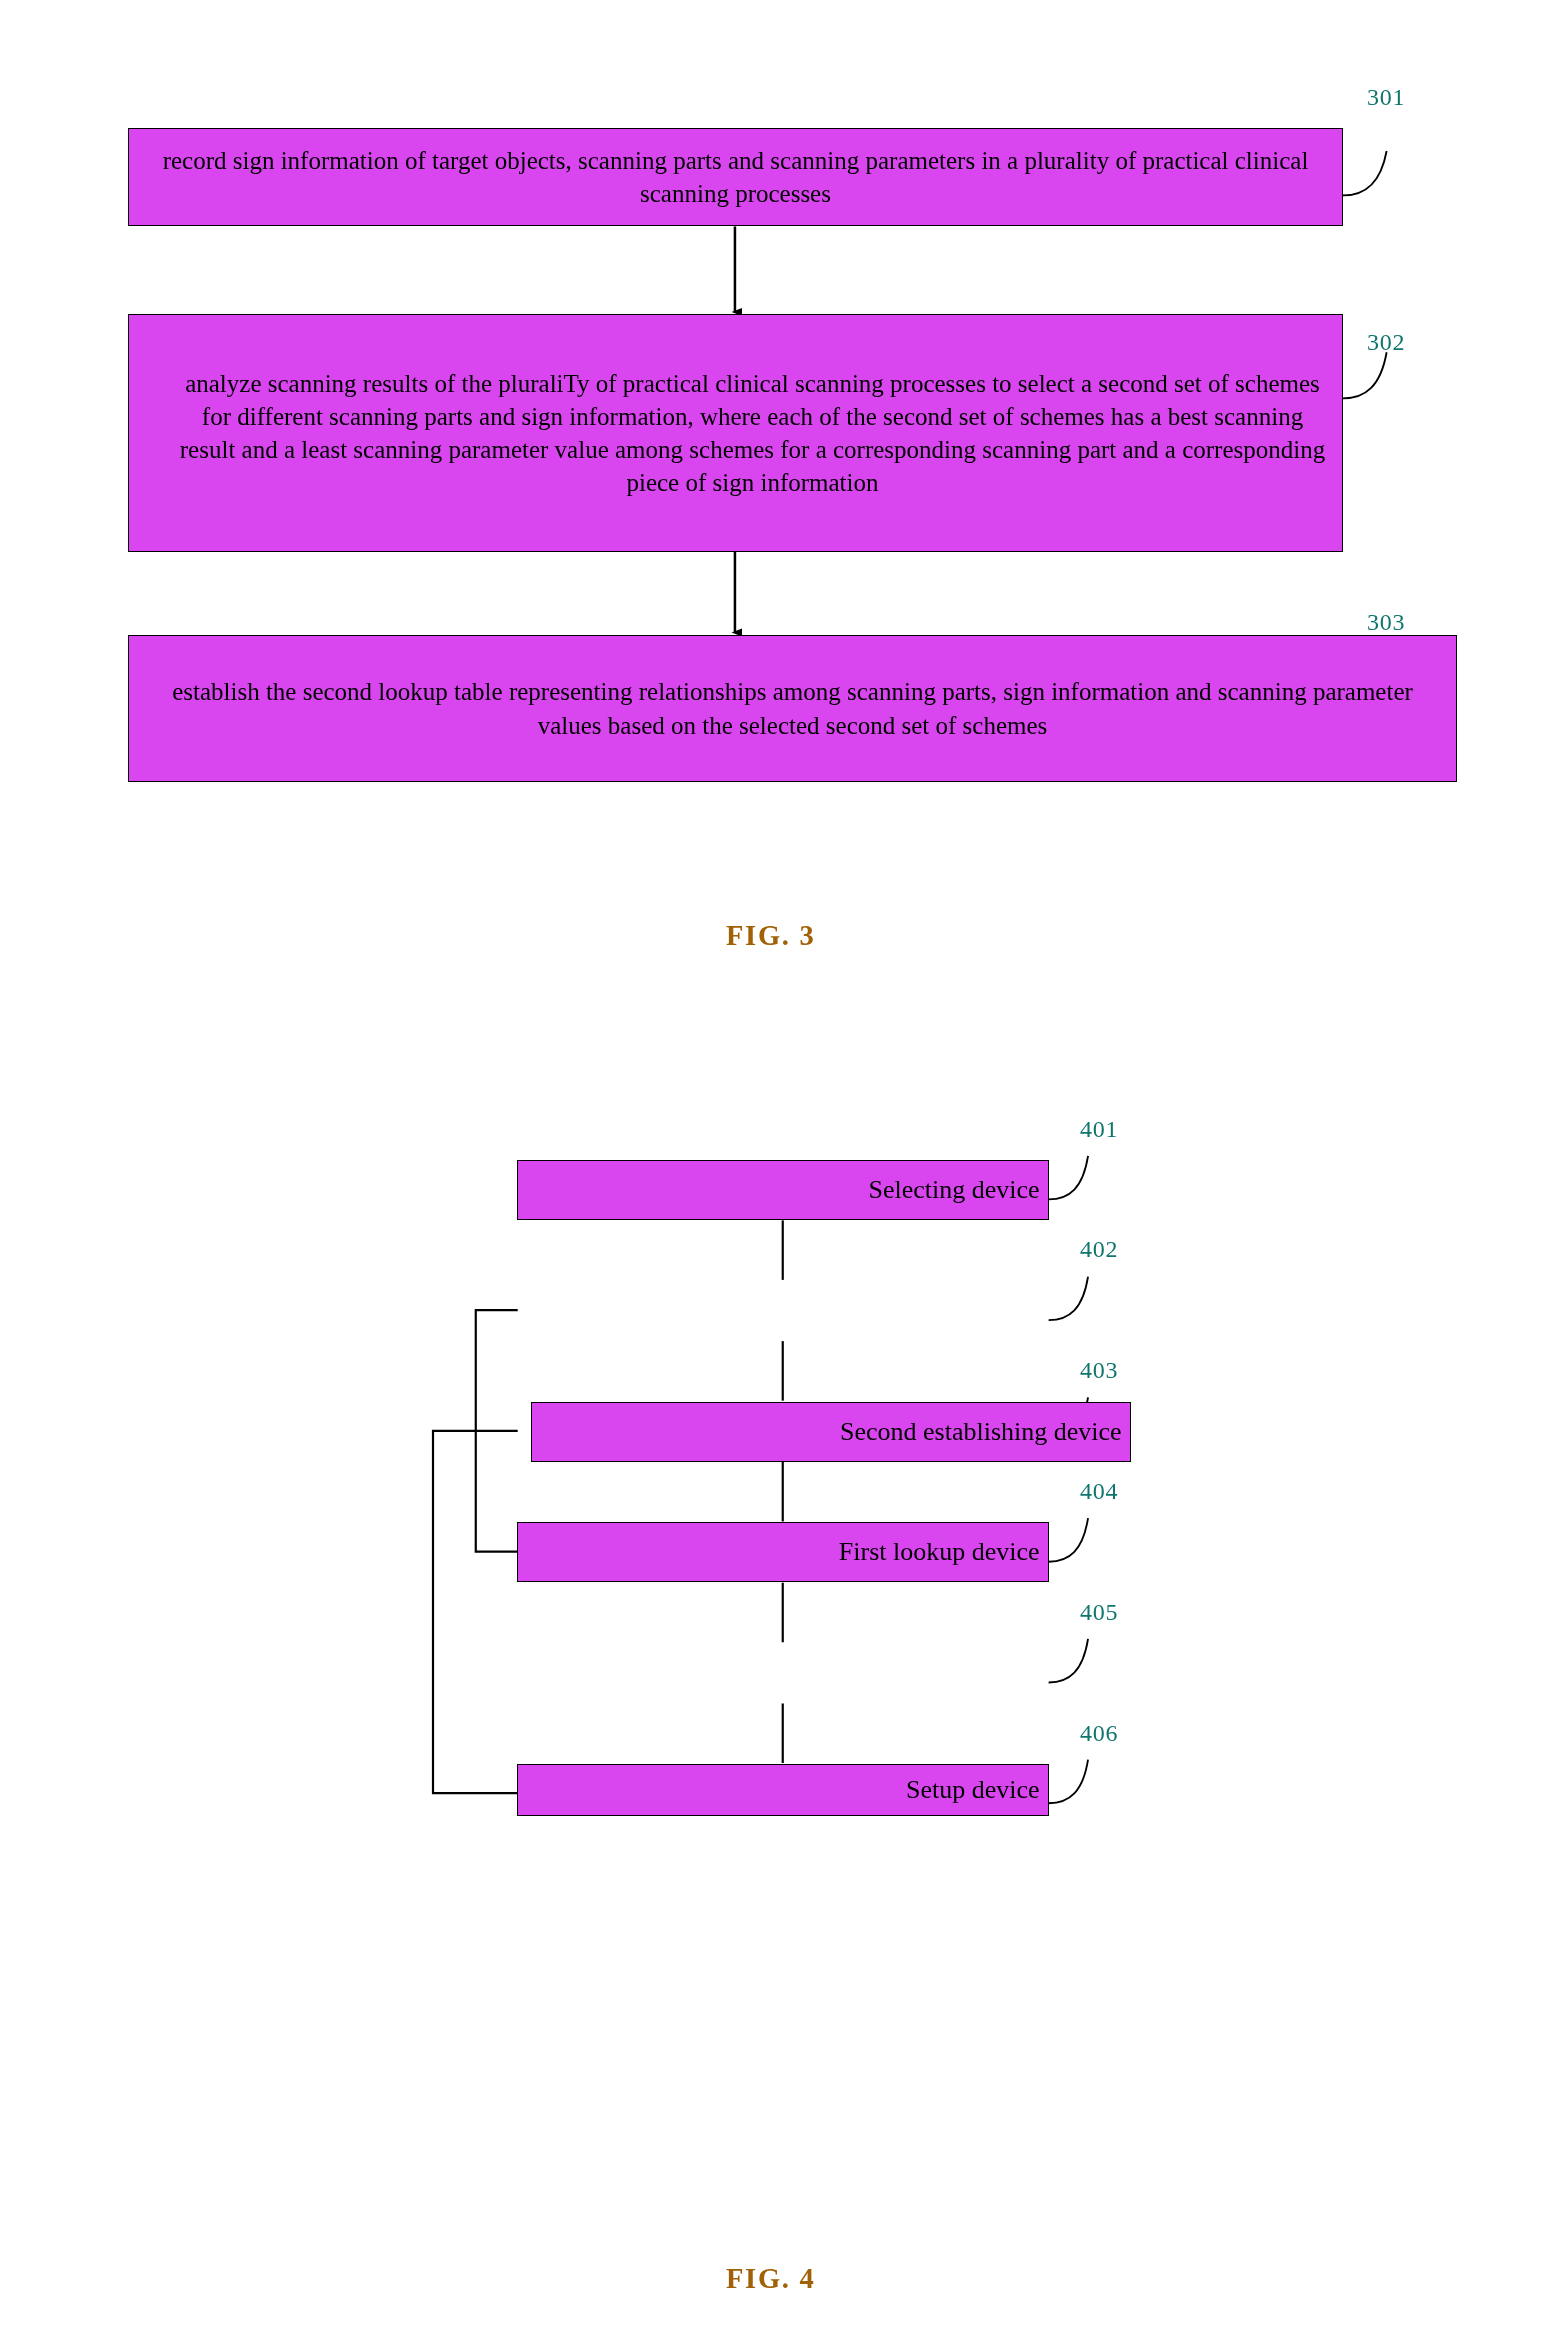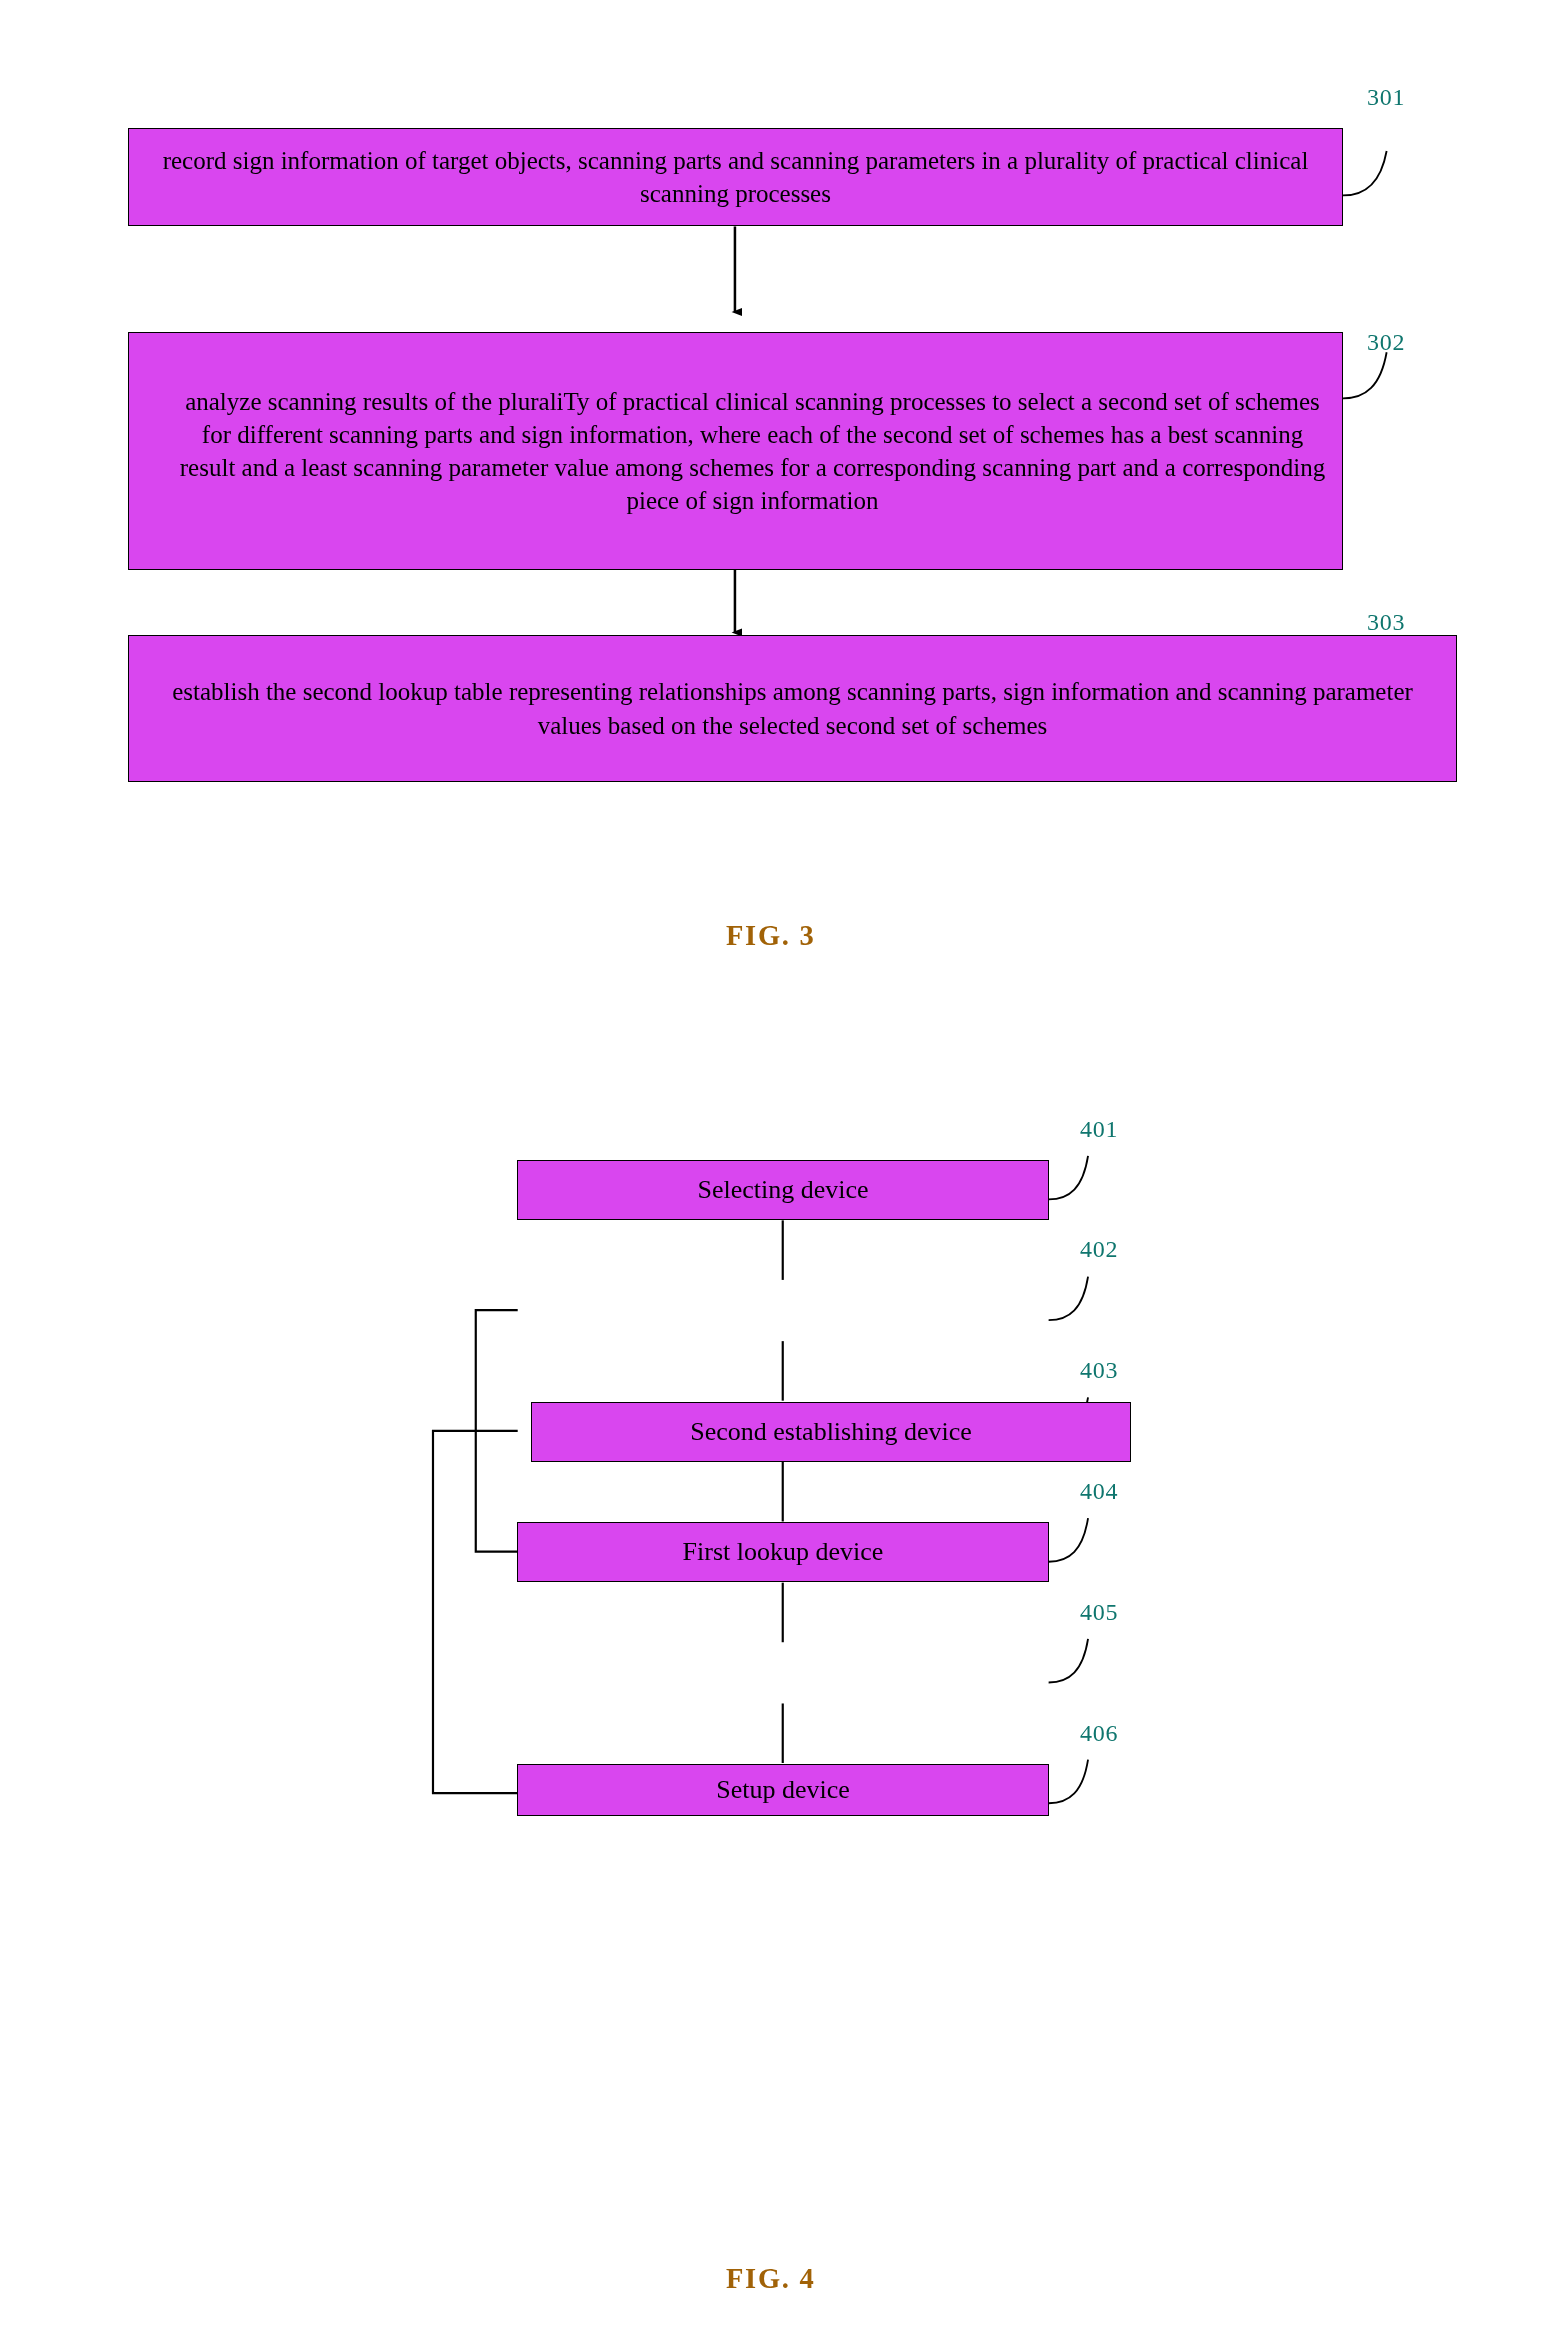--- a/index.html
+++ b/index.html
@@ -43,21 +43,21 @@
     display: block;
     width: 100%;
     padding: 0 8.4px;
     line-height: 1.30;
   }
   
   .f3box { font-size: 25px; }
   .f3box .txt { line-height: 1.33; }
 
   
-  .f4box { font-size: 26px; }
+  .f4box { font-size: 26px; text-align: right; }
 
   .refnum {
     position: absolute;
     font-family: Liberation Serif, serif;
     font-size: 24px;
     letter-spacing: 0.8px;
     color: #0f766e;
     white-space: nowrap;
   }
   .figlabel {
@@ -116,21 +116,21 @@
     <path d="M1250,1862 C1275,1862 1291,1848 1297,1810" fill="none" stroke="#000" stroke-width="2.2"></path>
     <path d="M1250,2006 C1275,2006 1291,1992 1297,1954" fill="none" stroke="#000" stroke-width="2.2"></path>
     <path d="M1250,2150 C1275,2150 1291,2136 1297,2098" fill="none" stroke="#000" stroke-width="2.2"></path>
   </svg>
 
   <div class="node f3box" style="left:128px; top:128px; width:1215px; height:98px;">
     <span class="txt">record sign information of target objects, scanning parts and scanning parameters in a plurality of practical clinical scanning processes</span>
   </div>
   <div class="refnum" style="left:1367px; top:84px;">301</div>
 
-  <div class="node f3box" style="left:128px; top:332px; width:1215px; height:238px;padding-left:34px;">
+  <div class="node f3box" style="left:128px; top:314px; width:1215px; height:238px;padding-left:34px;">
     <span class="txt">analyze scanning results of the pluraliTy of practical clinical scanning processes to select a second set of schemes for different scanning parts and sign information, where each of the second set of schemes has a best scanning result and a least scanning parameter value among schemes for a corresponding scanning part and a corresponding piece of sign information</span>
   </div>
   <div class="refnum" style="left:1367px; top:329px;">302</div>
 
   <div class="node f3box" style="left:128px; top:635px; width:1329px; height:147px;">
     <span class="txt">establish the second lookup table representing relationships among scanning parts, sign information and scanning parameter values based on the selected second set of schemes</span>
   </div>
   <div class="refnum" style="left:1367px; top:609px;">303</div>
 
   <div class="figlabel" style="left:726px; top:920px;">FIG. 3</div>

